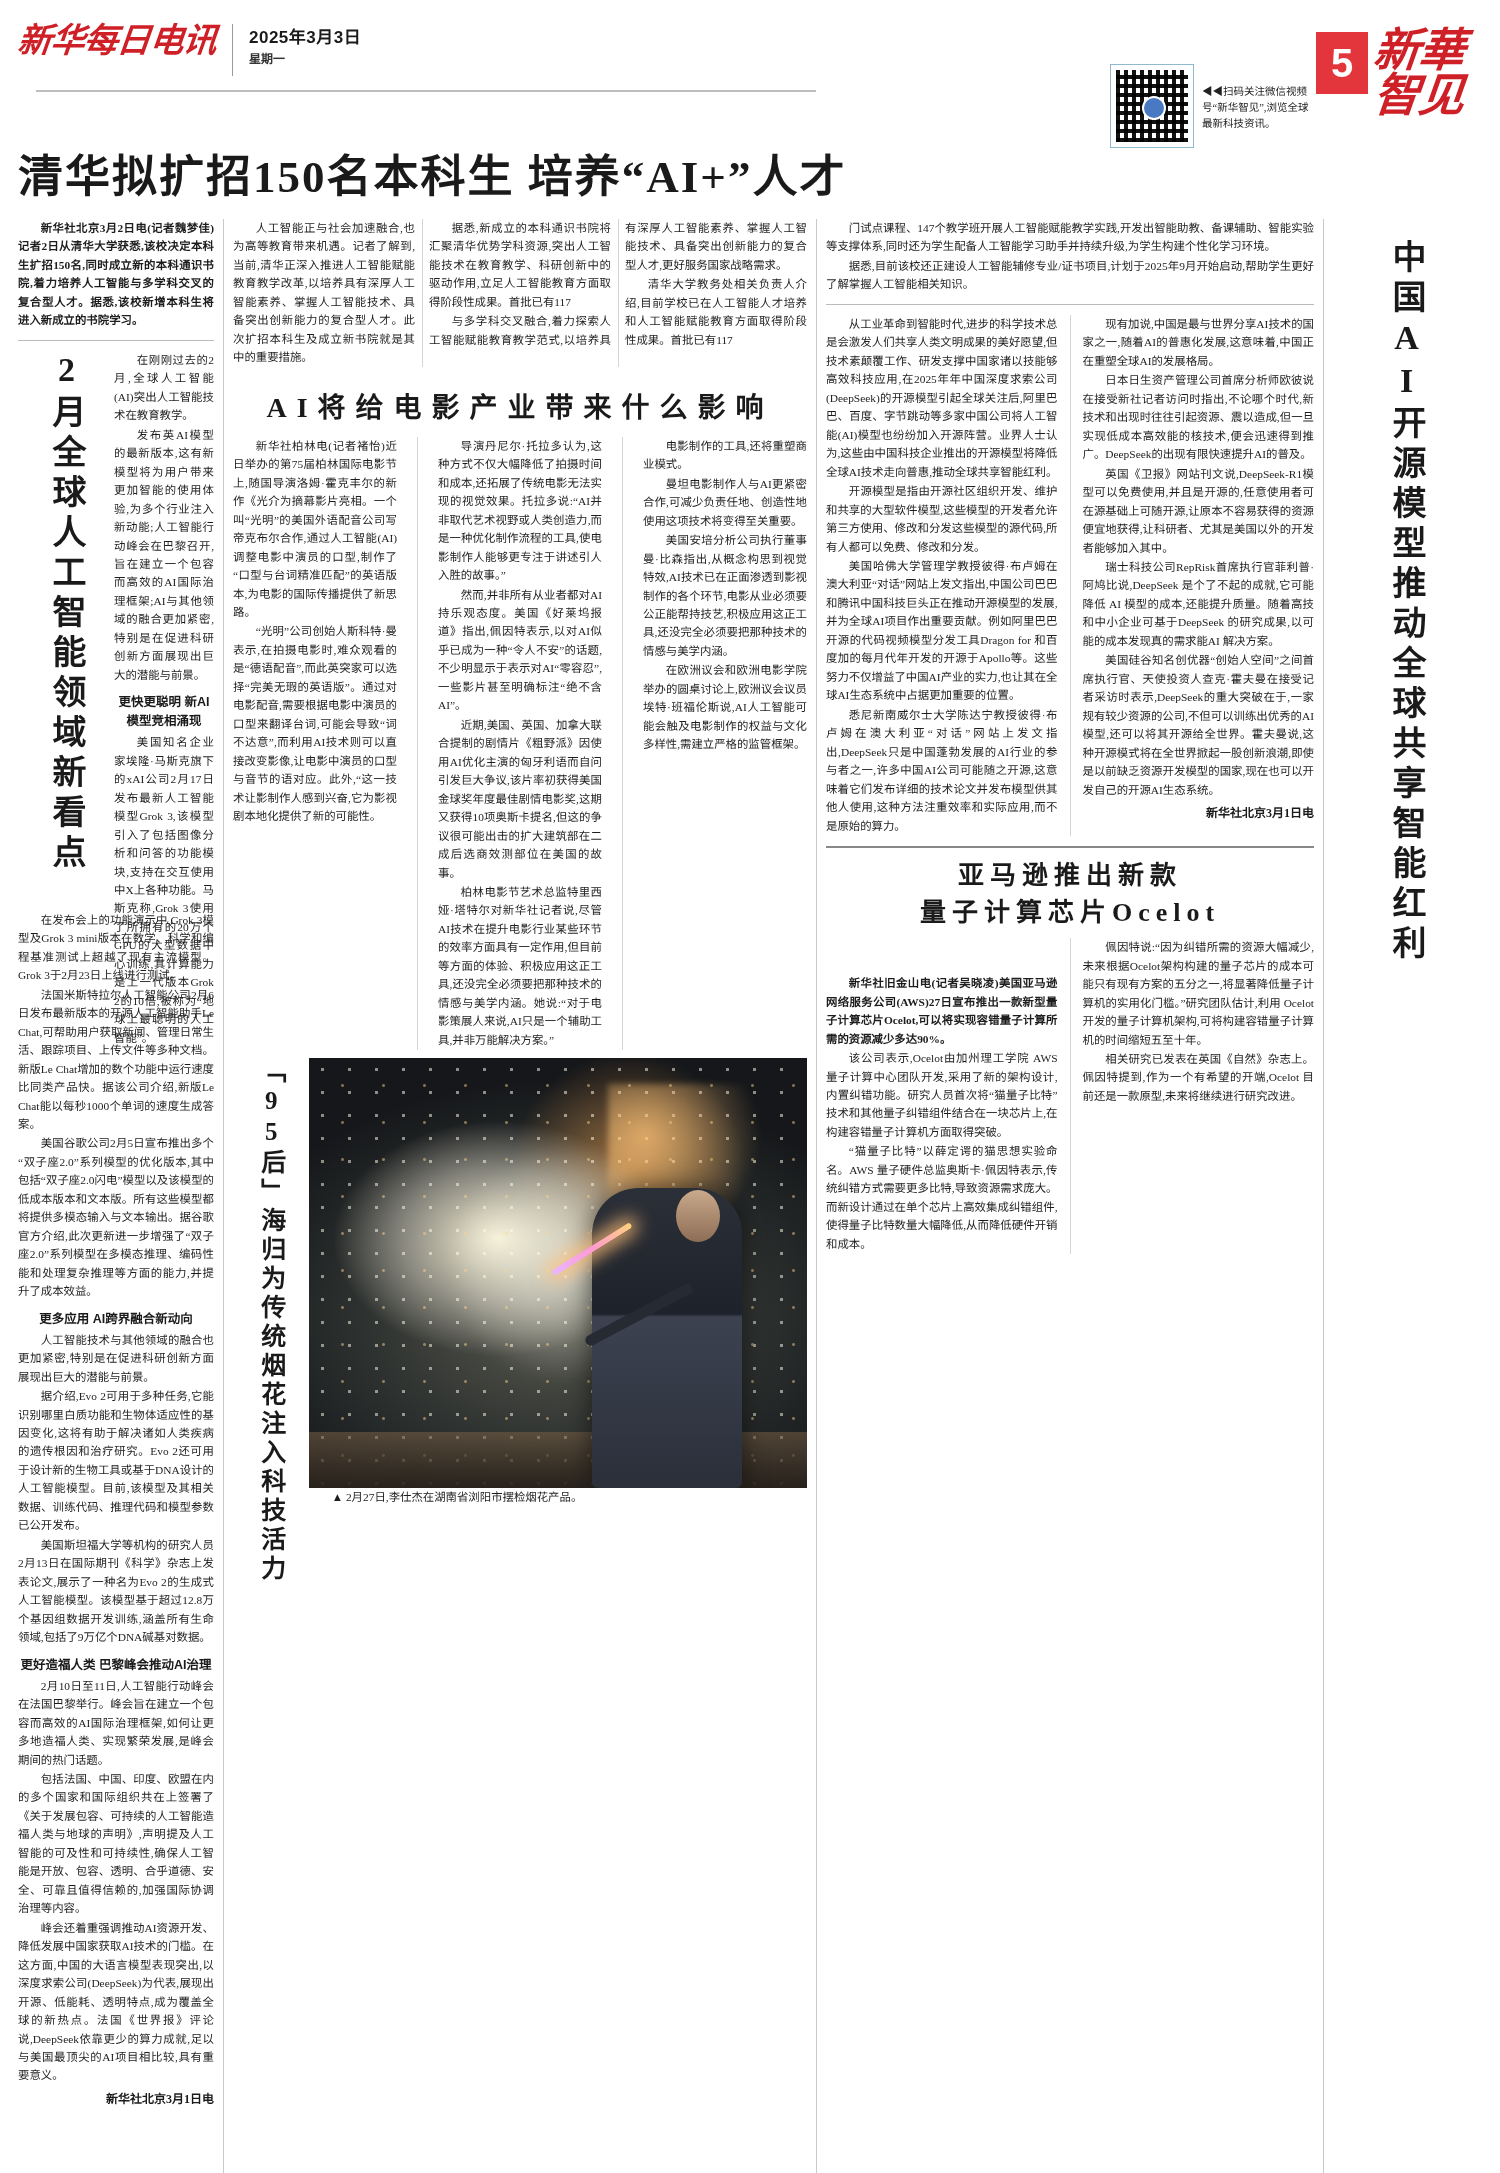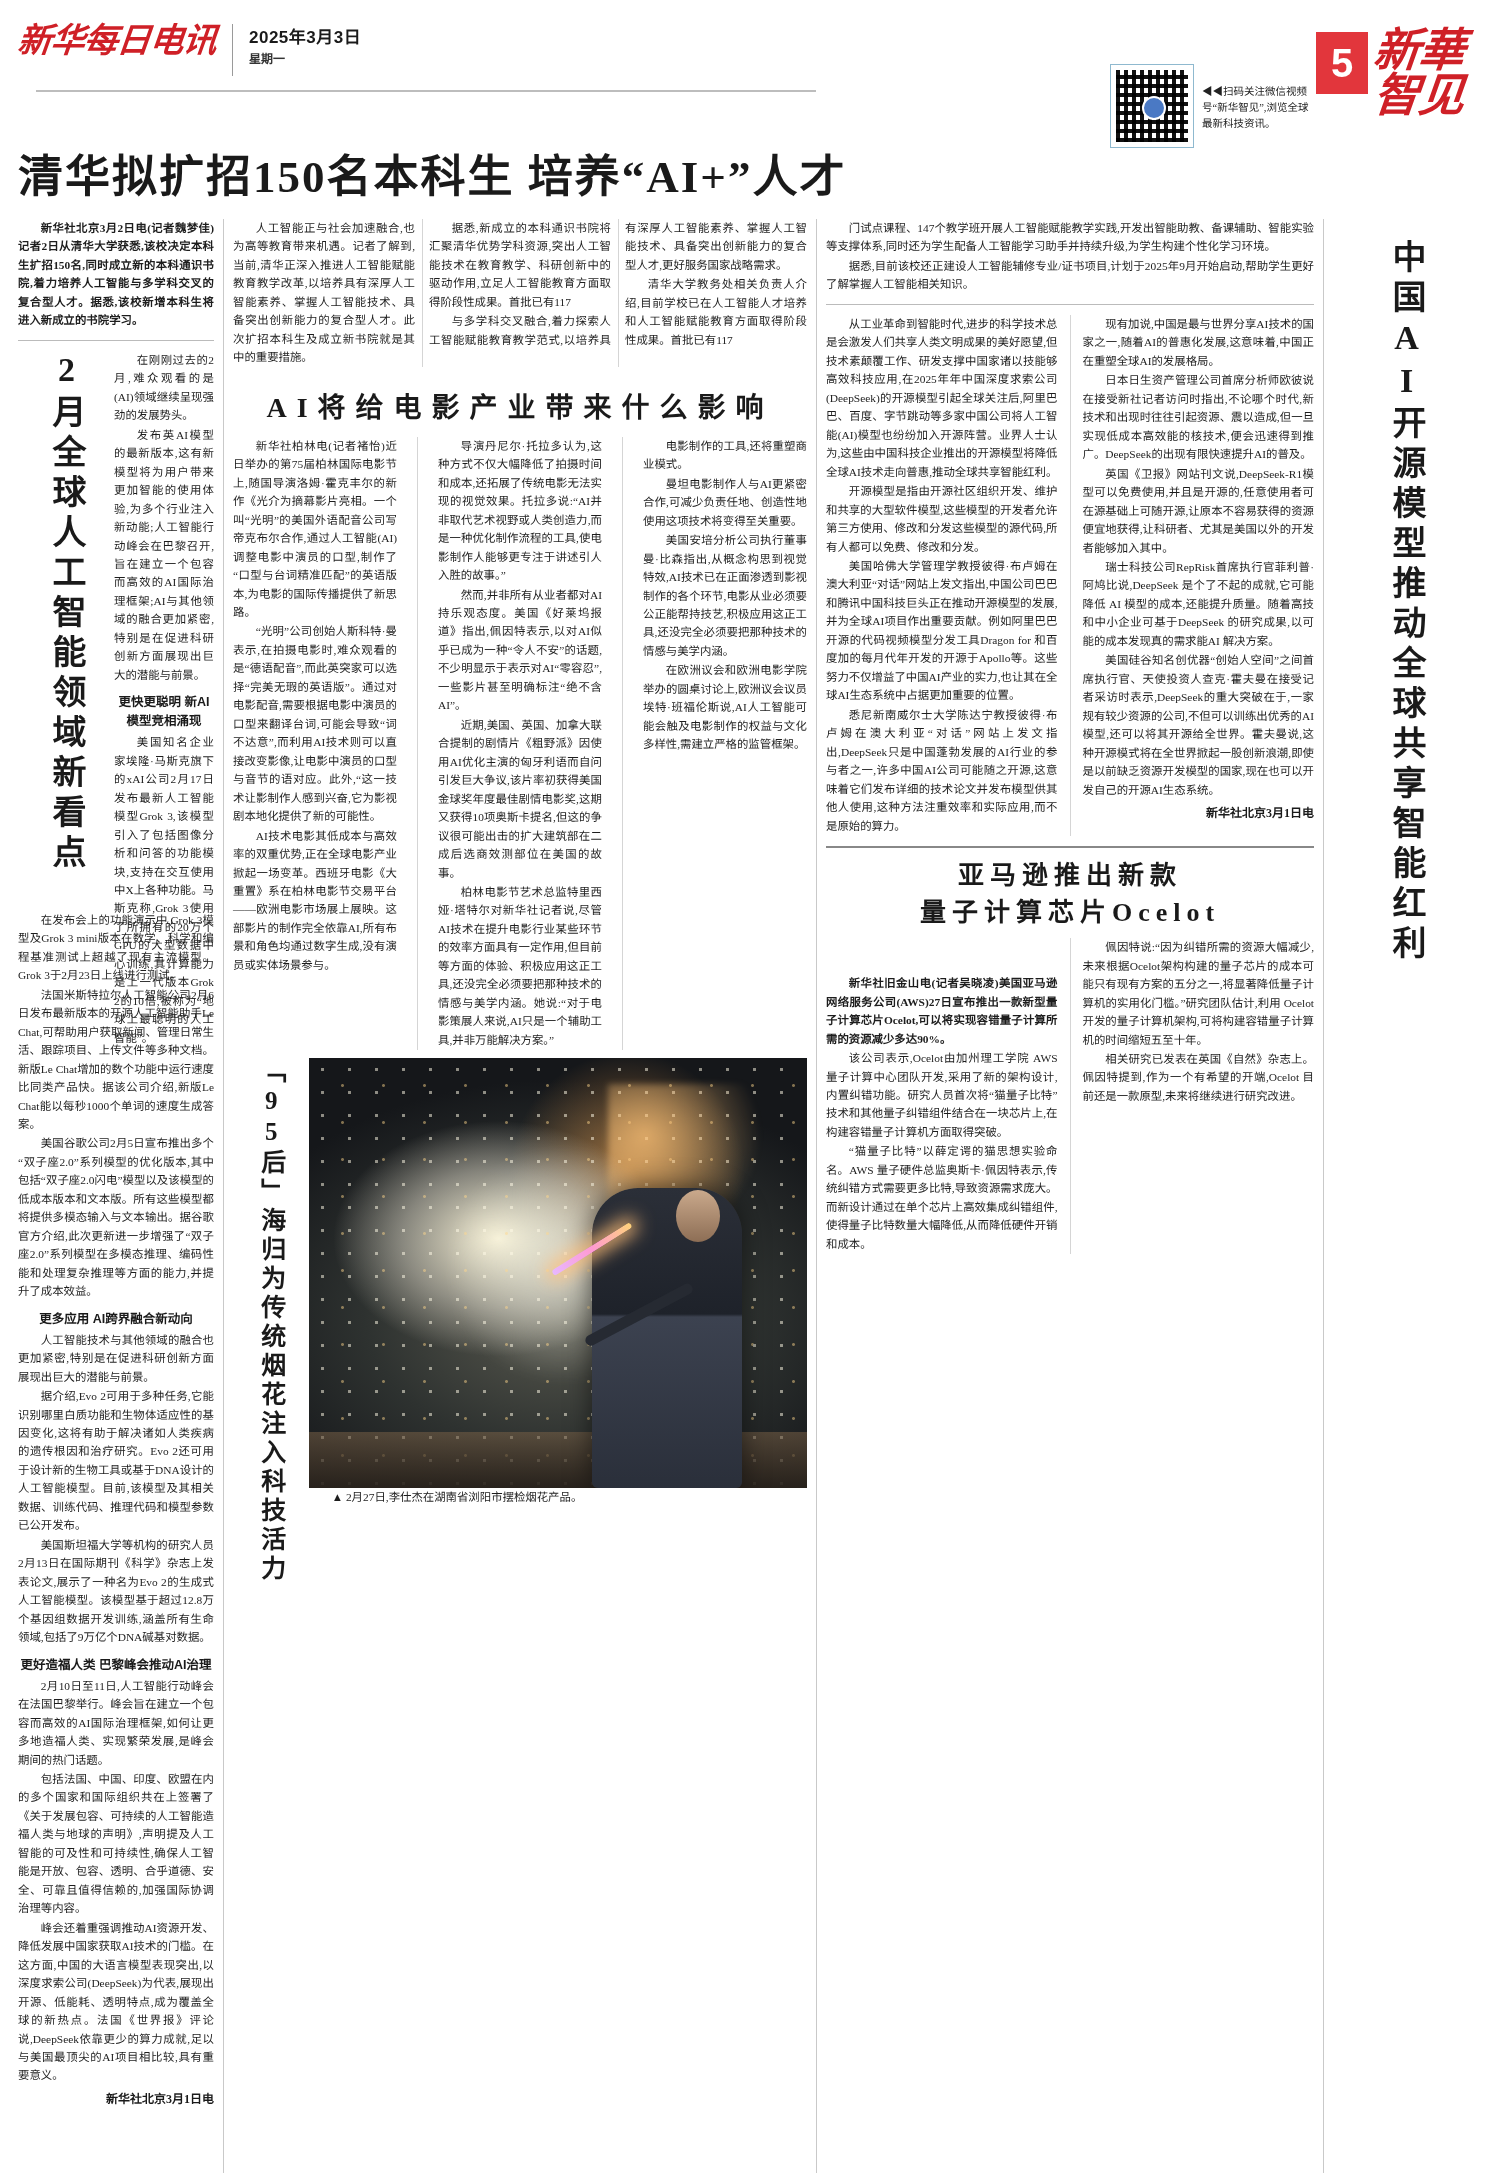--- a/index.html
+++ b/index.html
@@ -158,21 +158,21 @@
 
     <div class="col c-left">
       <p class="txt lead">新华社北京3月2日电(记者魏梦佳)记者2日从清华大学获悉,该校决定本科生扩招150名,同时成立新的本科通识书院,着力培养人工智能与多学科交叉的复合型人才。据悉,该校新增本科生将进入新成立的书院学习。</p>
       <div class="rule-h"></div>
 
       <div style="display:flex;height:560px;margin-top:6px;">
         <div style="width:96px;display:flex;justify-content:center;">
           <div class="vhead big">2月全球人工智能领域新看点</div>
         </div>
         <div style="flex:1;">
-          <p class="txt">在刚刚过去的2月,难众观看的是(AI)领域继续呈现强劲的发展势头。</p>
+          <p class="txt">在刚刚过去的2月,全球人工智能(AI)突出人工智能技术在教育教学。</p>
           <p class="txt">发布英AI模型的最新版本,这有新模型将为用户带来更加智能的使用体验,为多个行业注入新动能;人工智能行动峰会在巴黎召开,旨在建立一个包容而高效的AI国际治理框架;AI与其他领域的融合更加紧密,特别是在促进科研创新方面展现出巨大的潜能与前景。</p>
           <div class="subhead">更快更聪明  新AI模型竞相涌现</div>
           <p class="txt">美国知名企业家埃隆·马斯克旗下的xAI公司2月17日发布最新人工智能模型Grok 3,该模型引入了包括图像分析和问答的功能模块,支持在交互使用中X上各种功能。马斯克称,Grok 3使用了所拥有的20万个GPU的大型数据中心训练,其计算能力是上一代版本Grok 2的10倍,被称为“地球上最聪明的人工智能”。</p>
         </div>
       </div>
 
       <p class="txt">在发布会上的功能演示中,Grok 3模型及Grok 3 mini版本在数学、科学和编程基准测试上超越了现有主流模型。Grok 3于2月23日上线进行测试。</p>
       <p class="txt">法国米斯特拉尔人工智能公司2月6日发布最新版本的开源人工智能助手Le Chat,可帮助用户获取新闻、管理日常生活、跟踪项目、上传文件等多种文档。新版Le Chat增加的数个功能中运行速度比同类产品快。据该公司介绍,新版Le Chat能以每秒1000个单词的速度生成答案。</p>
       <p class="txt">美国谷歌公司2月5日宣布推出多个“双子座2.0”系列模型的优化版本,其中包括“双子座2.0闪电”模型以及该模型的低成本版本和文本版。所有这些模型都将提供多模态输入与文本输出。据谷歌官方介绍,此次更新进一步增强了“双子座2.0”系列模型在多模态推理、编码性能和处理复杂推理等方面的能力,并提升了成本效益。</p>
 
@@ -198,21 +198,20 @@
         <p class="txt">与多学科交叉融合,着力探索人工智能赋能教育教学范式,以培养具有深厚人工智能素养、掌握人工智能技术、具备突出创新能力的复合型人才,更好服务国家战略需求。</p>
         <p class="txt">清华大学教务处相关负责人介绍,目前学校已在人工智能人才培养和人工智能赋能教育方面取得阶段性成果。首批已有117</p>
       </div>
 
       <div class="arthead">AI将给电影产业带来什么影响</div>
 
       <div style="display:flex;gap:20px;">
         <div style="flex:1;">
           <p class="txt">新华社柏林电(记者褚怡)近日举办的第75届柏林国际电影节上,随国导演洛姆·霍克丰尔的新作《光介为摘幕影片亮相。一个叫“光明”的美国外语配音公司写帝克布尔合作,通过人工智能(AI)调整电影中演员的口型,制作了“口型与台词精准匹配”的英语版本,为电影的国际传播提供了新思路。</p>
           <p class="txt">“光明”公司创始人斯科特·曼表示,在拍摄电影时,难众观看的是“德语配音”,而此英突家可以选择“完美无瑕的英语版”。通过对电影配音,需要根据电影中演员的口型来翻译台词,可能会导致“词不达意”,而利用AI技术则可以直接改变影像,让电影中演员的口型与音节的语对应。此外,“这一技术让影制作人感到兴奋,它为影视剧本地化提供了新的可能性。</p>
-          <p class="txt">AI技术电影其低成本与高效率的双重优势,正在全球电影产业掀起一场变革。西班牙电影《大重置》系在柏林电影节交易平台——欧洲电影市场展上展映。这部影片的制作完全依靠AI,所有布景和角色均通过数字生成,没有演员或实体场景参与。</p>
         </div>
         <div style="width:1px;background:#d5d5d5;"></div>
         <div style="flex:1;">
           <p class="txt">导演丹尼尔·托拉多认为,这种方式不仅大幅降低了拍摄时间和成本,还拓展了传统电影无法实现的视觉效果。托拉多说:“AI并非取代艺术视野或人类创造力,而是一种优化制作流程的工具,使电影制作人能够更专注于讲述引人入胜的故事。”</p>
           <p class="txt">然而,并非所有从业者都对AI持乐观态度。美国《好莱坞报道》指出,佩因特表示,以对AI似乎已成为一种“令人不安”的话题,不少明显示于表示对AI“零容忍”,一些影片甚至明确标注“绝不含AI”。</p>
           <p class="txt">近期,美国、英国、加拿大联合提制的剧情片《粗野派》因使用AI优化主演的匈牙利语而自问引发巨大争议,该片率初获得美国金球奖年度最佳剧情电影奖,这期又获得10项奥斯卡提名,但这的争议很可能出击的扩大建筑部在二成后选商效测部位在美国的故事。</p>
           <p class="txt">柏林电影节艺术总监特里西娅·塔特尔对新华社记者说,尽管AI技术在提升电影行业某些环节的效率方面具有一定作用,但目前等方面的体验、积极应用这正工具,还没完全必须要把那种技术的情感与美学内涵。她说:“对于电影策展人来说,AI只是一个辅助工具,并非万能解决方案。”</p>
         </div>
         <div style="width:1px;background:#d5d5d5;"></div>
         <div style="flex:1;">

